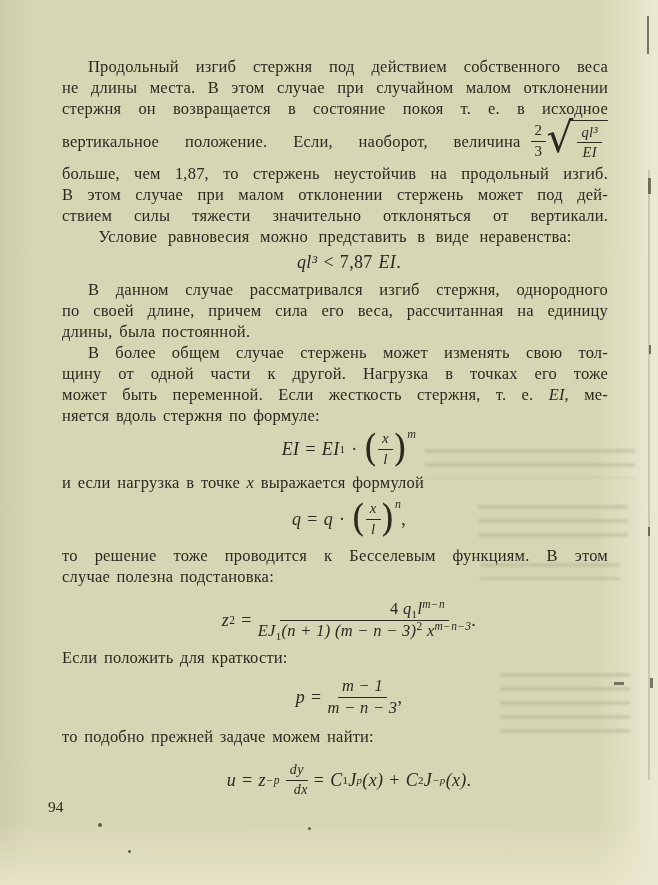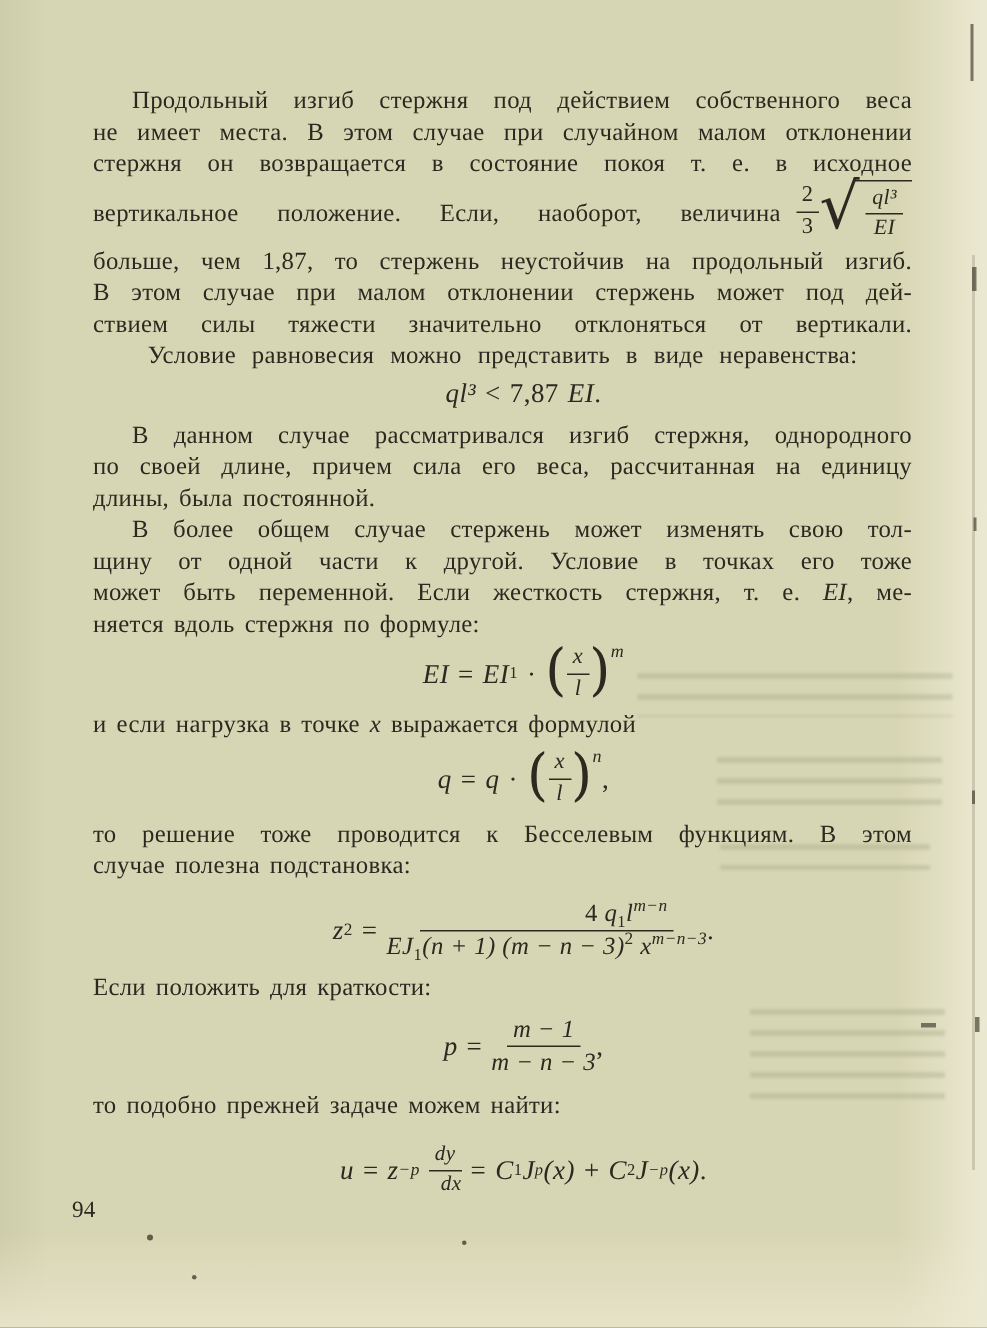--- a/index.html
+++ b/index.html
@@ -67,21 +67,21 @@
   .edge-line{position:absolute;left:648px;top:170px;width:2px;height:610px;background:rgba(95,95,72,0.22);}
   .tick{position:absolute;background:rgba(58,56,43,0.65);}
 </style>
 </head>
 <body>
 
 <div class="page">
   <div class="content">
 
     <div class="line jl ind">Продольный изгиб стержня под действием собственного веса</div>
-    <div class="line jl">не имеет места. В этом случае при случайном малом отклонении</div>
+    <div class="line jl">не длины места. В этом случае при случайном малом отклонении</div>
     <div class="line jl">стержня он возвращается в состояние покоя т. е. в исходное</div>
 
     <div class="line l4">
       <span class="l4text">вертикальное положение. Если, наоборот, величина</span>
       <span class="formula smallfrac" style="padding-left:0;">
         <span class="frac">
             <span class="fnum">2</span>
             <span class="fden">3</span>
           </span>
         <span class="sqrt">
@@ -110,21 +110,21 @@
       <span class="gap"></span>
         <span class="it">EI</span>
         <span>.</span>
     </div>
 
     <div class="line jl ind">В данном случае рассматривался изгиб стержня, однородного</div>
     <div class="line jl">по своей длине, причем сила его веса, рассчитанная на единицу</div>
     <div class="line">длины, была постоянной.</div>
 
     <div class="line jl ind">В более общем случае стержень может изменять свою тол-</div>
-    <div class="line jl">щину от одной части к другой. Условие в точках его тоже</div>
+    <div class="line jl">щину от одной части к другой. Нагрузка в точках его тоже</div>
     <div class="line jl"><span>может быть переменной. Если жесткость стержня, т. е. </span><span class="it">EI</span><span>, ме-</span></div>
     <div class="line">няется вдоль стержня по формуле:</div>
 
     <div class="formula f2">
       <span class="it">EI</span>
       <span class="gap"></span>
         <span>=</span>
         <span class="gap"></span>
       <span class="it">EI</span>
         <sub class="sx">1</sub>

